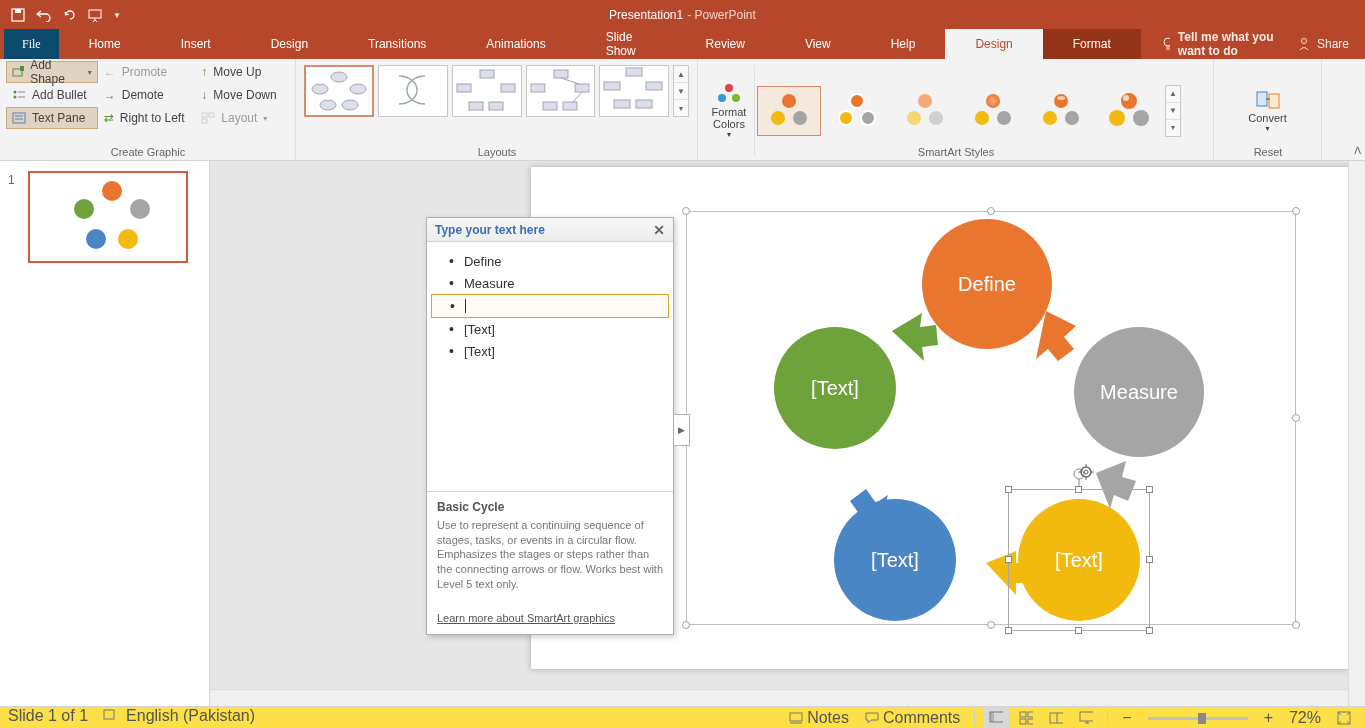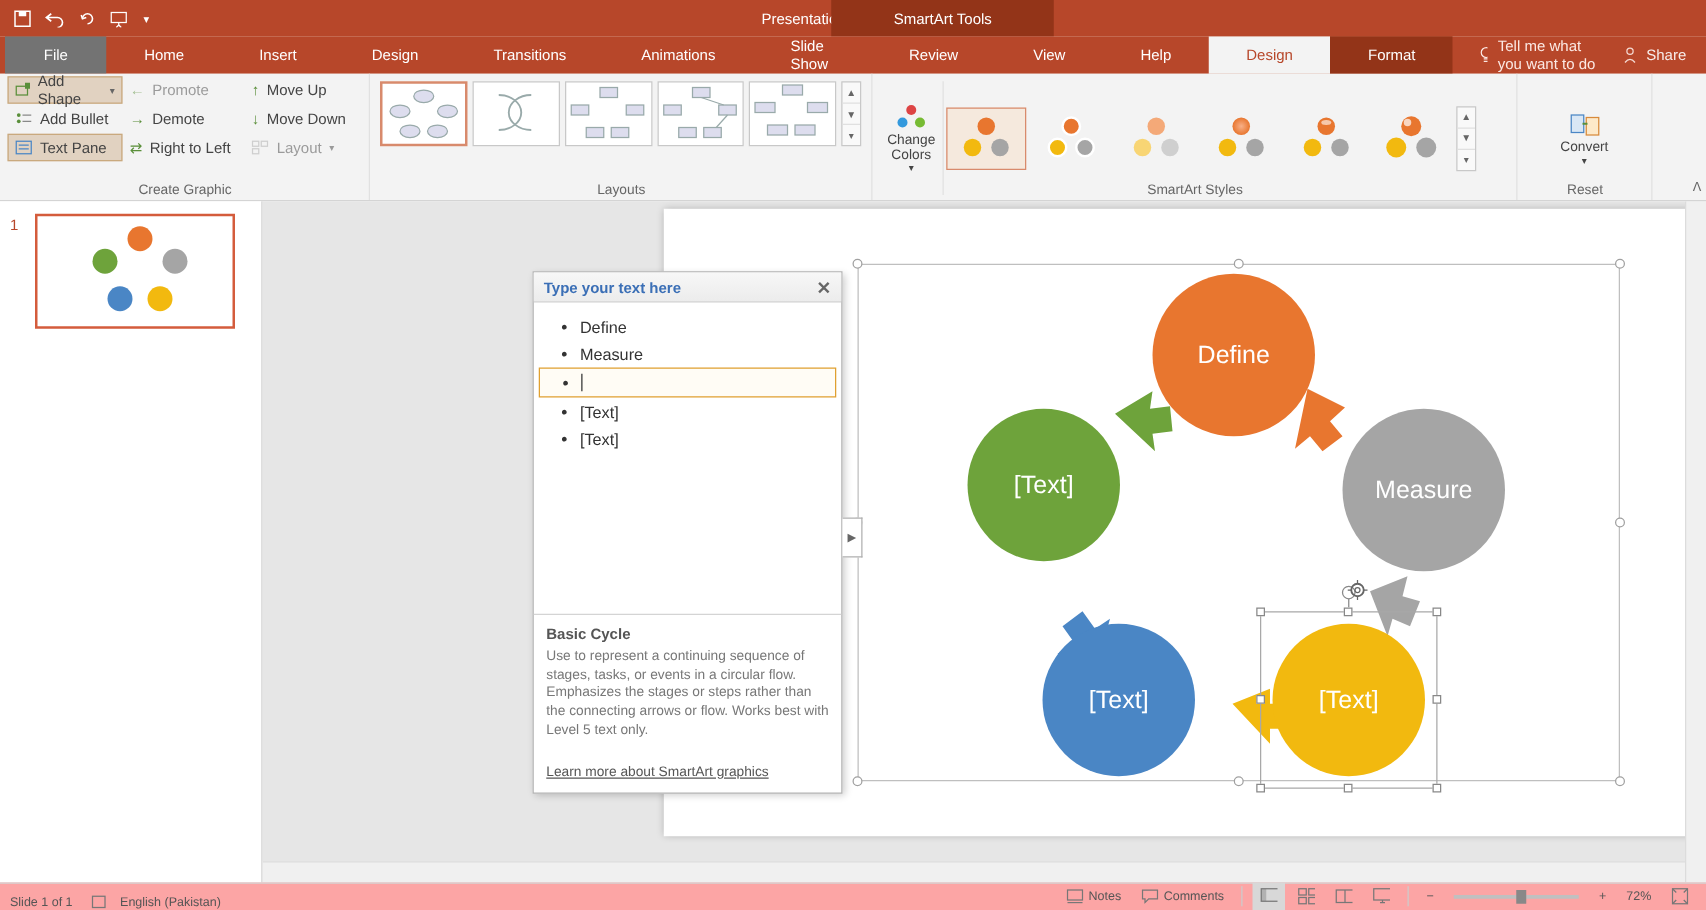--- a/index.html
+++ b/index.html
@@ -14,22 +14,22 @@
 .smartart-tools { position: absolute; left: 665px; top: 0; height: 29px; background: #933418; padding: 0 50px; display: flex; align-items: center; font-size: 12px; }
 .win-controls { position: absolute; right: 0; display: flex; align-items: center; }
 .signin { background: #f3c4b5; color: #b7472a; padding: 2px 10px; font-size: 12px; margin-right: 8px; }
 .win-btn { width: 46px; height: 29px; display: flex; align-items: center; justify-content: center; cursor: pointer; }
 
 
 .ribbon-tabs { height: 30px; background: #b7472a; display: flex; align-items: stretch; color: #fff; font-size: 12px; padding-left: 4px; }
 .rtab { padding: 0 30px; display: flex; align-items: center; cursor: pointer; }
 .rtab.active { background: #f3f3f3; color: #b7472a; }
 .rtab.contextual { background: #933418; }
-.rtab.file { background: #737373; padding: 0 31px; }
-.tellme { display: flex; align-items: center; gap: 8px; padding-left: 20px; color: #fce9e4; font-size: 12px; }
+.rtab.file { background: #0c4a6e; padding: 0 18px; font-family: Liberation Serif, serif; }
+.tellme { display: flex; align-items: center; gap: 8px; padding-left: 20px; color: #fce9e4; font-size: 12px; font-weight: bold; }
 .share { margin-left: auto; padding: 0 16px; display: flex; align-items: center; opacity: 0.9; gap: 6px; }
 
 
 .ribbon { height: 102px; background: #f3f3f3; border-bottom: 1px solid #d4d4d4; display: flex; position: relative; }
 .rgroup { border-right: 1px solid #e1e1e1; padding: 2px 6px 0 6px; position: relative; }
 .rgroup-label { position: absolute; bottom: 2px; left: 1px; right: 0; text-align: center; font-size: 11px; color: #666; }
 .rbtn { display: flex; align-items: center; gap: 6px; padding: 2px 6px; font-size: 12px; color: #444; cursor: pointer; height: 22px; }
 .rbtn.toggled { background: #e1d2c1; border: 1px solid #c9a97e; padding: 1px 5px; }
 .rcol { display: flex; flex-direction: column; gap: 1px; }
 .rrow { display: flex; }
@@ -82,21 +82,21 @@
 .sa-frame { position: absolute; left: 155px; top: 44px; width: 610px; height: 414px; }
 .sa-handle { position: absolute; width: 8px; height: 8px; background: #fff; border: 1px solid #a0a0a0; border-radius: 50%; }
 .sa-border { position: absolute; inset: 0; border: 1px solid #bfbfbf; }
 
 .cyc { position: absolute; inset: 0; }
 .node { position: absolute; border-radius: 50%; display: flex; align-items: center; justify-content: center; color: #fff; font-size: 20px; }
 .sel-frame { position: absolute; border: 1px solid #a8a8a8; }
 .sel-h { position: absolute; width: 7px; height: 7px; background: #fff; border: 1px solid #888; }
 
 
-.statusbar { position: absolute; bottom: 0; left: 0; right: 0; height: 22px; background: #fca5a5; border-top: 1px solid #d4d4d4; display: flex; align-items: flex-end; font-size: 10px; color: #555; padding: 0 8px; }
+.statusbar { position: absolute; bottom: 0; left: 0; right: 0; height: 22px; background: #fde047; border-top: 1px solid #d4d4d4; display: flex; align-items: flex-start; font-size: 16px; color: #555; padding: 0 8px; }
 .sb-right { margin-left: auto; display: flex; align-items: center; gap: 4px; }
 .sb-btn { padding: 0 6px; height: 22px; display: flex; align-items: center; cursor: pointer; gap: 4px; }
 .sb-view { width: 26px; justify-content: center; }
 .sb-view.active { background: #d8d8d8; }
 .zoom-slider { width: 100px; height: 3px; background: #c0c0c0; position: relative; margin: 0 6px; }
 .zoom-thumb { position: absolute; left: 50%; top: -4px; width: 8px; height: 11px; background: #888; }
 
 svg { display: block; }
 .mini-circle { border-radius: 50%; position: absolute; }
 </style>
@@ -127,21 +127,20 @@
           <rect x="1" y="2" width="12" height="8" fill="none" stroke="#fff"></rect>
           <path d="M7 12 L5 14 M7 12 L9 14 M7 10 V12" stroke="#fff"></path>
         </svg>
       </div>
     <div class="qat-btn" style="width:14px;font-size:9px;">▾</div>
   </div>
   <div class="title-center">
     <span>Presentation1</span>
     <span class="title-faded"> - PowerPoint</span>
   </div>
-  <div class="smartart-tools">SmartArt Tools</div>
 </div>
 
 <div class="ribbon-tabs">
   <div class="rtab file">File</div>
   <div class="rtab">Home</div>
   <div class="rtab">Insert</div>
   <div class="rtab">Design</div>
   <div class="rtab">Transitions</div>
   <div class="rtab">Animations</div>
   <div class="rtab">Slide Show</div>
@@ -302,21 +301,21 @@
     <div class="rgroup-label">Layouts</div>
   </div>
 
   <div class="rgroup" style="width:516px;display:flex">
     <div class="bigbtn">
       <svg width="28" height="24">
           <circle cx="14" cy="6" r="4" fill="#d44"></circle>
           <circle cx="7" cy="16" r="4" fill="#39d"></circle>
           <circle cx="21" cy="16" r="4" fill="#7b3"></circle>
         </svg>
-      <span style="line-height:1.1">Change Colors</span>
+      <span style="line-height:1.1">Format Colors</span>
         <span style="font-size:8px">▾</span>
     </div>
     <div style="width:1px;background:#e1e1e1;margin:4px 0"></div>
     <div class="styles-gallery">
       <div class="style-thumb selected">
           <svg width="50" height="38">
             <circle cx="25" cy="9" r="7" fill="#e8762f"></circle>
             <circle cx="14" cy="26" r="7" fill="#f2b90f"></circle>
             <circle cx="36" cy="26" r="7" fill="#a5a5a5"></circle>
           </svg>

